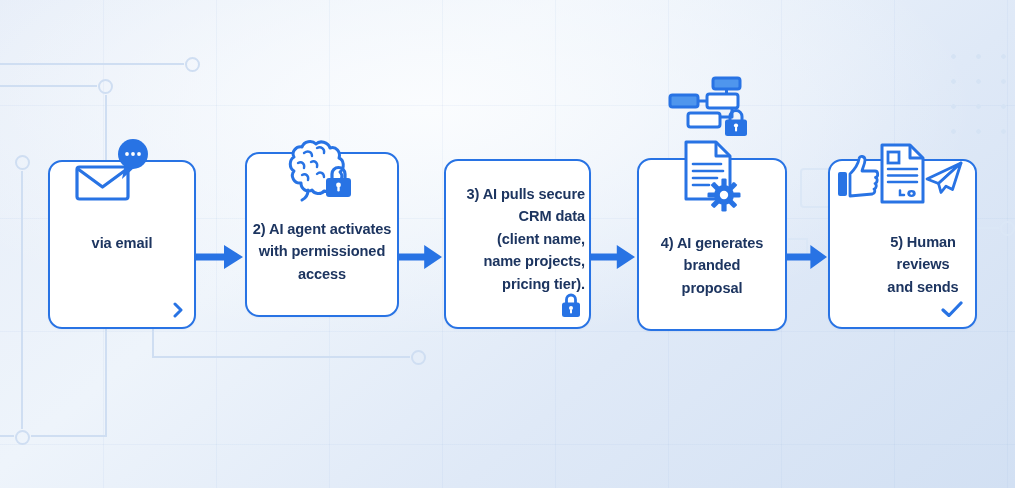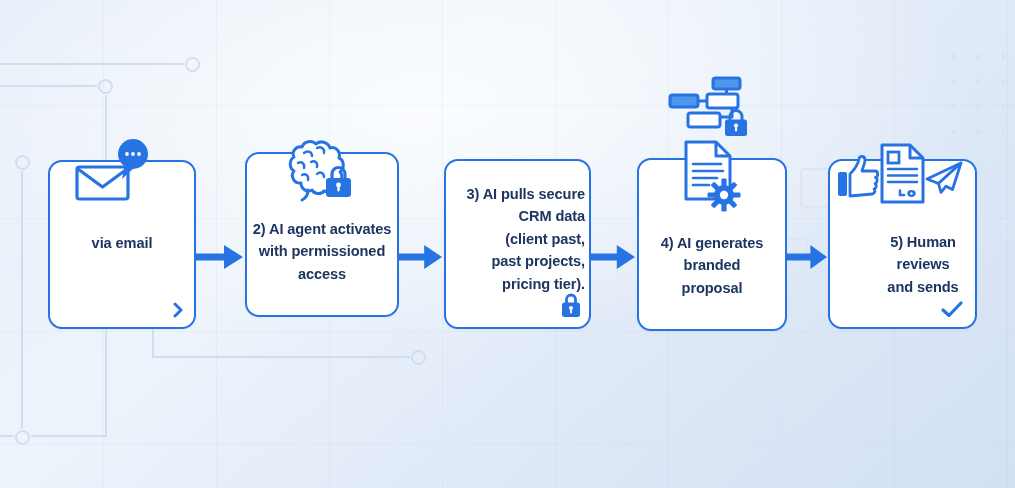--- a/index.html
+++ b/index.html
@@ -115,22 +115,22 @@
     <path d="M46 41 V36 a6.5 6.5 0 0 1 13 0 V41" fill="none" stroke="#2873e4" stroke-width="3.2"></path>
     <rect x="40" y="40" width="25" height="19" rx="3" fill="#2873e4"></rect>
     <circle cx="52.5" cy="47" r="2.4" fill="#fff"></circle>
     <rect x="51.3" y="48.5" width="2.4" height="5" rx="1.2" fill="#fff"></rect>
   </svg>
 
   <div class="card card3" style="left:444px;top:159px;width:143px;height:166px;">
     <div class="step-text t3">
       <div class="ln">3) AI pulls secure</div>
       <div class="ln cont">CRM data</div>
-      <div class="ln cont">(client past,</div>
-      <div class="ln cont">past projects,</div>
+      <div class="ln cont">(client name,</div>
+      <div class="ln cont">name projects,</div>
       <div class="ln cont">pricing tier).</div>
     </div>
   </div>
   <svg class="icon" style="left:560px;top:291px;width:22px;height:27px;" viewBox="0 0 22 27">
     <path d="M6.5 12 V8.5 a4.5 4.5 0 0 1 9 0 V12" fill="none" stroke="#2873e4" stroke-width="2.8"></path>
     <rect x="2" y="11.5" width="18" height="14.5" rx="2.5" fill="#2873e4"></rect>
     <circle cx="11" cy="17" r="2" fill="#fff"></circle>
     <rect x="10" y="18.3" width="2" height="4.2" rx="1" fill="#fff"></rect>
   </svg>
 

